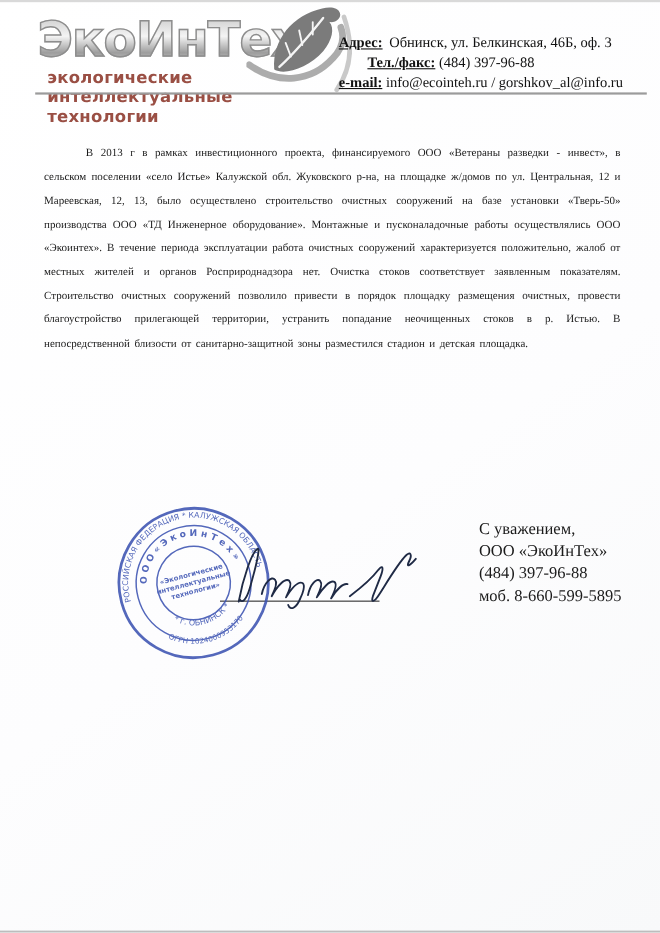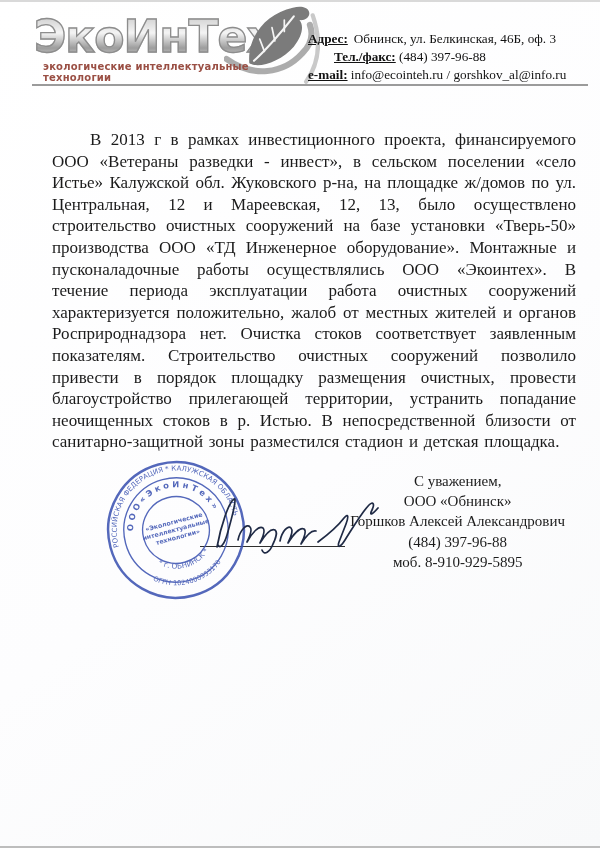--- a/index.html
+++ b/index.html
@@ -20,41 +20,41 @@
     font-size:44px; line-height:50px; letter-spacing:-1px;
     background:linear-gradient(180deg,#c6c6c6 0%,#f4f4f4 42%,#9d9d9d 72%,#e2e2e2 100%);
     -webkit-background-clip:text; background-clip:text;
     -webkit-text-fill-color:transparent; color:transparent;
     -webkit-text-stroke:1.3px #8d8d8d;
   }
   .leaf-svg{position:absolute; left:224px; top:4px; width:96px; height:90px;}
   .tagline{
     position:absolute; left:43px; top:61px; width:250px;
     font-family:"DejaVu Sans", sans-serif; font-weight:bold;
-    font-size:10px; letter-spacing:0.2px; color:#9a4f44;
+    font-size:15px; letter-spacing:0.2px; color:#9a4f44;
   }
   .contact{
     position:absolute; left:308px; top:30px; width:282px;
     font-size:13.2px; line-height:17.8px; color:#121212;
   }
   .c2{padding-left:26px;}
   .c1 .val{padding-left:6px;}
   .lbl{font-weight:bold; text-decoration:underline;font-family:Liberation Serif, serif;}
   .rule{position:absolute; left:32px; top:84px; width:556px; height:2px; background:#9b9b9b;}
 
   
   .body-par{
-    position:absolute; left:52px; top:129px; width:524px;
-    font-size:17px; line-height:21.6px; text-align:justify; text-indent:38px;
+    position:absolute; left:40px; top:129px; width:524px;
+    font-size:10px; line-height:21.6px; text-align:justify; text-indent:38px;
     color:#1b1b1b; word-spacing:1.5px;
   }
 
   
   .sign-block{
-    position:absolute; right:35px; top:471px; text-align:center;
+    position:absolute; right:35px; top:471px; text-align:left;
     font-size:15px; line-height:20.2px; color:#1b1b1b; white-space:nowrap;
   }
   .sig-underline{position:absolute; left:200px; top:546px; width:145px; height:1.3px; background:#2f2f2f;}
   .stamp-wrap{
     position:absolute; left:103px; top:457px; width:146px; height:146px;
     transform:rotate(-15deg); opacity:0.88;
   }
   .stamp-wrap svg{width:100%; height:100%;}
   .sig-scribble{position:absolute; left:195px; top:492px; width:190px; height:65px;}
 </style>
@@ -88,24 +88,23 @@
       <span>info@ecointeh.ru / gorshkov_al@info.ru</span>
     </div>
   </div>
 
   <div class="rule"></div>
 
   <div class="body-par">В 2013 г в рамках инвестиционного проекта, финансируемого ООО «Ветераны разведки - инвест», в сельском поселении «село Истье» Калужской обл. Жуковского р-на, на площадке ж/домов по ул. Центральная, 12 и Мареевская, 12, 13, было осуществлено строительство очистных сооружений на базе установки «Тверь-50» производства ООО «ТД Инженерное оборудование». Монтажные и пусконаладочные работы осуществлялись ООО «Экоинтех». В течение периода эксплуатации работа очистных сооружений характеризуется положительно, жалоб от местных жителей и органов Росприроднадзора нет. Очистка стоков соответствует заявленным показателям. Строительство очистных сооружений позволило привести в порядок площадку размещения очистных, провести благоустройство прилегающей территории, устранить попадание неочищенных стоков в р. Истью. В непосредственной близости от санитарно-защитной зоны разместился стадион и детская площадка.</div>
 
   <div class="sign-block">
     <div>С уважением,</div>
-    <div>ООО «Обнинск»</div>
-    <div>Горшков Алексей Александрович</div>
+    <div>ООО «ЭкоИнТех»</div>
     <div>(484) 397-96-88</div>
-    <div>моб. 8-910-929-5895</div>
+    <div>моб. 8-660-599-5895</div>
   </div>
 
   <div class="sig-underline"></div>
 
   <div class="stamp-wrap">
     <svg viewBox="0 0 140 140" aria-hidden="true">
       <defs>
         <path id="arcOT" d="M 13,70 A 57,57 0 0 1 127,70"></path>
         <path id="arcOB" d="M 17,70 A 53,53 0 0 0 123,70"></path>
         <path id="arcIT" d="M 29,70 A 41,41 0 0 1 111,70"></path>

